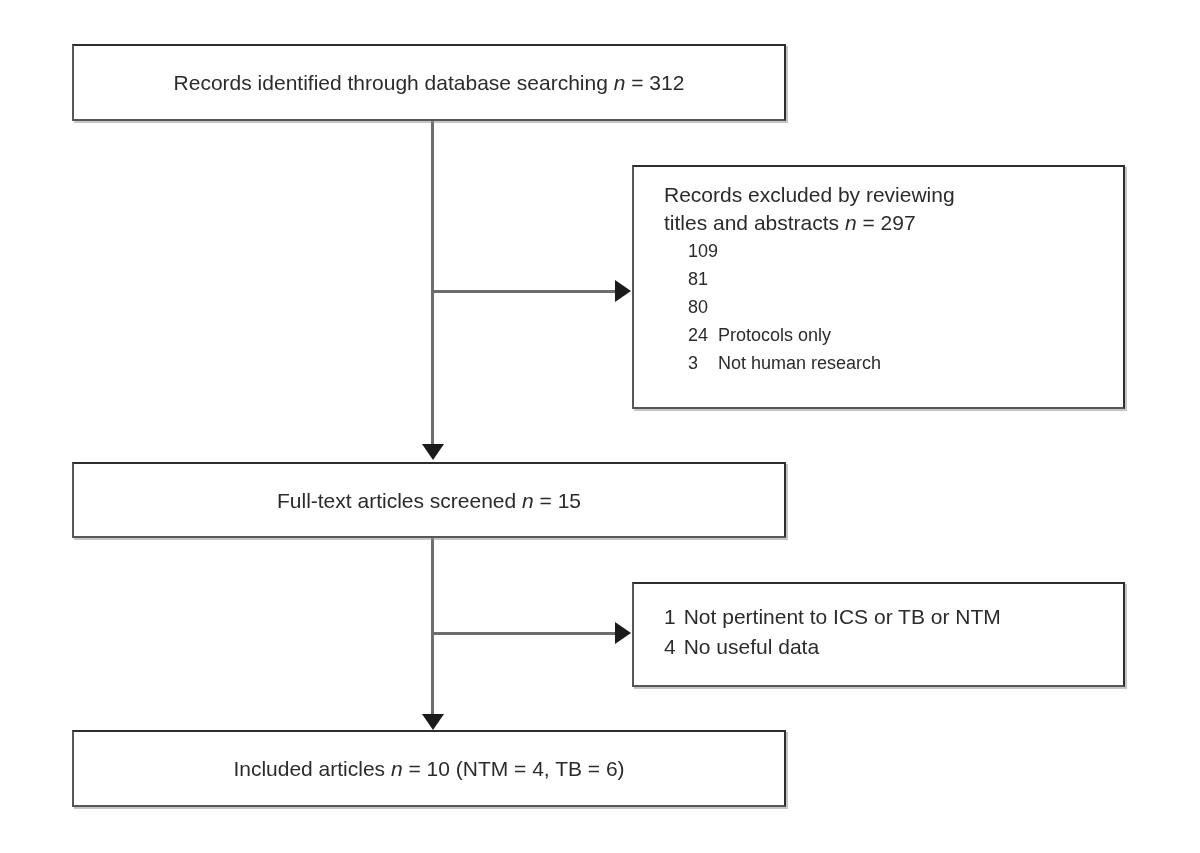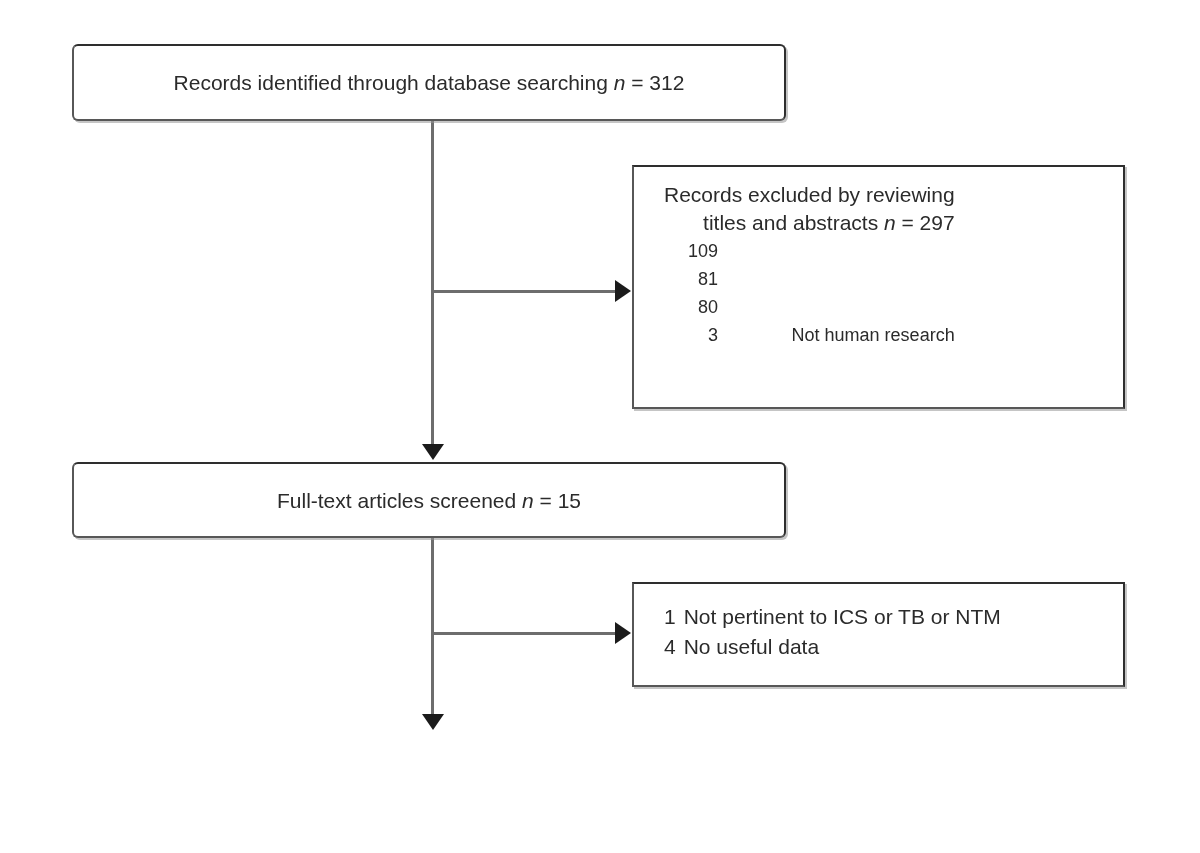--- a/index.html
+++ b/index.html
@@ -21,28 +21,26 @@
 
   
   .node {
     position: absolute;
     box-sizing: border-box;
     background: #ffffff;
     border: 2px solid #575757;
     border-top-color: #2e2e2e;
     border-right-color: #2e2e2e;
     box-shadow: 2px 2px 0 0 rgba(150,150,150,0.55);
-    text-align: right;
   }
   .node-center {
     display: flex;
     align-items: center;
     justify-content: center;
     text-align: center;
-    border-radius: 6px;
   }
   .node-left {
     display: block;
   }
 
   .node-text {
     font-size: 21px;
     line-height: 27px;
     color: #2b2b2b;
     white-space: nowrap;
@@ -155,20 +153,24 @@
       </div>
       <ul class="excl-list">
         <li>
           <span class="excl-count">109</span>
         </li>
         <li>
           <span class="excl-count">81</span>
         </li>
         <li>
           <span class="excl-count">80</span>
+        </li>
+        <li>
+          <span class="excl-count">24</span>
+          <span class="excl-label">Protocols only</span>
         </li>
         <li>
           <span class="excl-count">3</span>
           <span class="excl-label">Not human research</span>
         </li>
       </ul>
     </div>
   </div>
 
   <div class="node node-center" style="left:72px; top:462px; width:714px; height:76px;">
@@ -183,14 +185,19 @@
         <span class="excl2-count">1</span>
         <span>Not pertinent to ICS or TB or NTM</span>
       </div>
       <div class="excl2-line">
         <span class="excl2-count">4</span>
         <span>No useful data</span>
       </div>
     </div>
   </div>
 
+  <div class="node node-center" style="left:72px; top:730px; width:714px; height:77px;">
+    <div class="node-text">
+      <span>Included articles </span><span class="em">n</span><span> = 10 (NTM = 4, TB = 6)</span>
+    </div>
+  </div>
 
 </div>
 
 </body></html>

